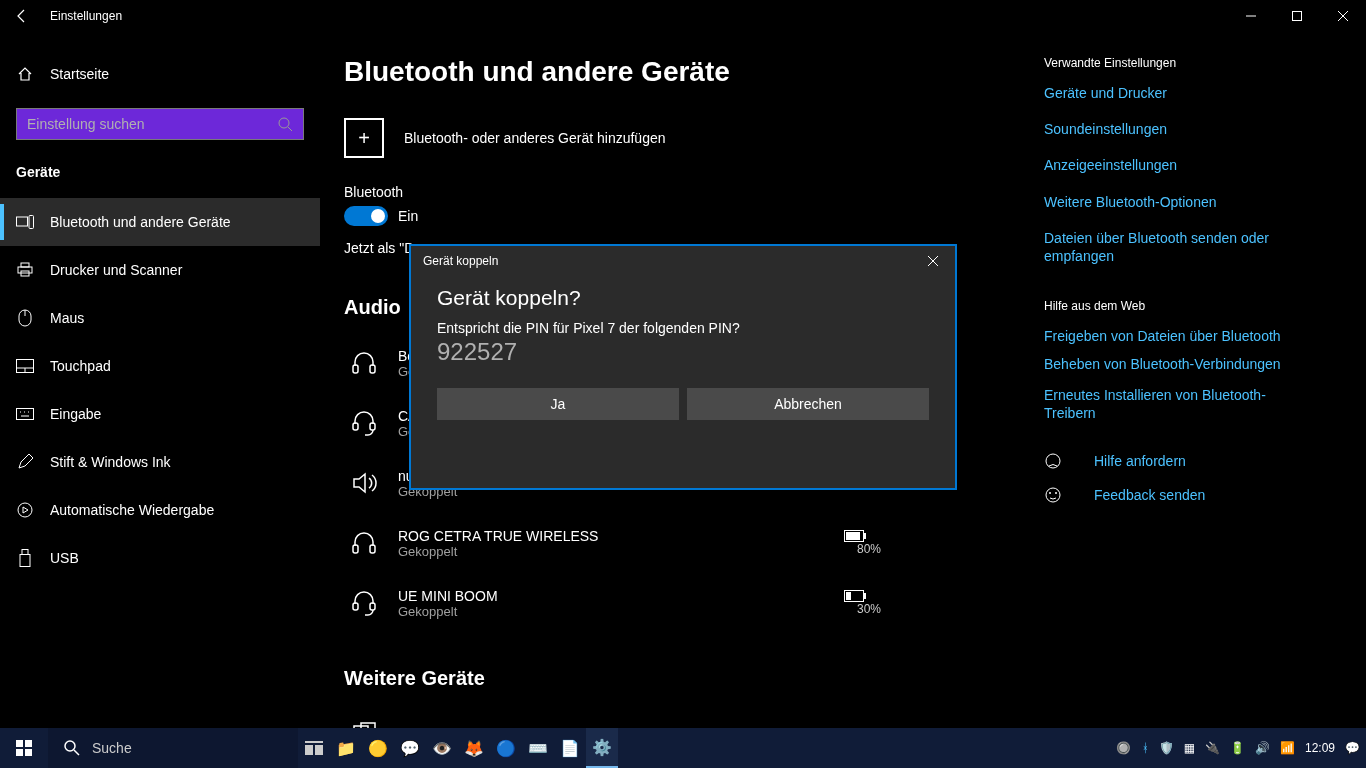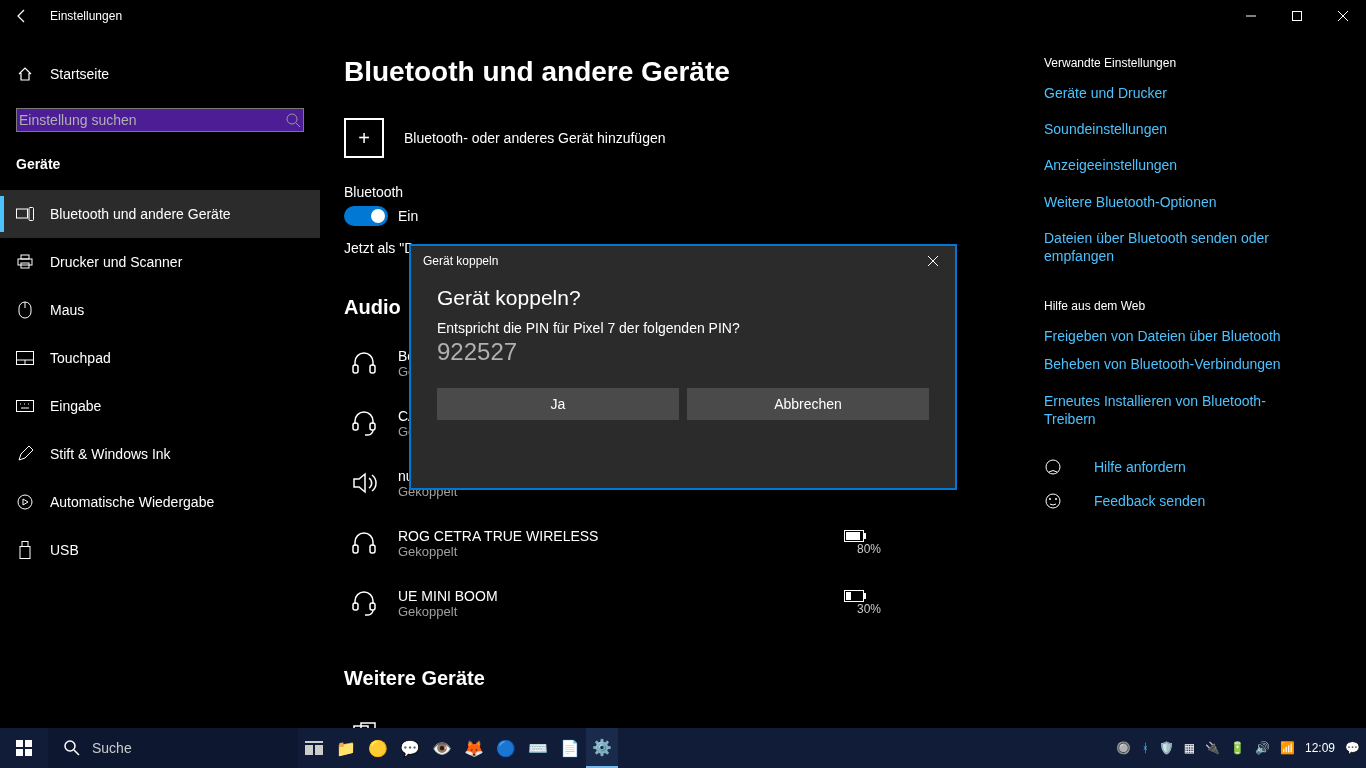--- a/index.html
+++ b/index.html
@@ -10,21 +10,21 @@
 .titlebar .back { width:44px; height:32px; display:flex; align-items:center; justify-content:center; }
 .titlebar .title { font-size:12px; padding-left:6px; }
 .titlebar .wincontrols { margin-left:auto; display:flex; }
 .titlebar .wincontrols div { width:46px; height:32px; display:flex; align-items:center; justify-content:center; }
 
 .app { display:flex; height:696px; }
 
 
 .sidebar { width:320px; background:#000; padding-top:22px; }
 .home { display:flex; align-items:center; height:40px; padding-left:16px; gap:16px; }
-.search { margin:14px 16px 8px 16px; height:24px; border:1px solid #7a7a7a; display:flex; align-items:center; padding:0 2px; background:#4c1d95; }
+.search { margin:14px 16px 8px 16px; height:32px; border:1px solid #7a7a7a; display:flex; align-items:center; padding:0 10px; background:#6d28d9; }
 .search span { color:#b0b0b0; flex:1; font-size:14px; }
 .cat { font-weight:600; padding:16px 16px 18px 16px; font-size:14px; }
 .navitem { display:flex; align-items:center; height:48px; padding-left:16px; gap:16px; font-size:14px; position:relative; }
 .navitem.active { background:#2b2b2b; }
 .navitem.active::before { content:""; position:absolute; left:0; top:6px; bottom:6px; width:4px; background:#4cc2ff; }
 .navicon { width:18px; display:flex; justify-content:center; }
 
 
 .main { flex:1; padding:24px 0 0 24px; display:flex; }
 .content { width:700px; }
@@ -314,21 +314,21 @@
 
     <div class="right">
       <div class="rhead">Verwandte Einstellungen</div>
       <a class="rlink">Geräte und Drucker</a>
       <a class="rlink">Soundeinstellungen</a>
       <a class="rlink">Anzeigeeinstellungen</a>
       <a class="rlink">Weitere Bluetooth-Optionen</a>
       <a class="rlink">Dateien über Bluetooth senden oder empfangen</a>
       <div class="rhead rsec2">Hilfe aus dem Web</div>
       <a class="rlink" style="margin-bottom:10px">Freigeben von Dateien über Bluetooth</a>
-      <a class="rlink" style="margin-bottom:18px">Beheben von Bluetooth-Verbindungen</a>
+      <a class="rlink" style="margin-bottom:12px">Beheben von Bluetooth-Verbindungen</a>
       <a class="rlink" style="margin-bottom:10px">Erneutes Installieren von Bluetooth-Treibern</a>
       <div class="raction" style="margin-top:30px">
         <span style="color:#fff">
             <svg width="18" height="18" viewBox="0 0 18 18">
               <circle cx="9" cy="9" r="7" stroke="#fff" fill="none"></circle>
               <path d="M5 14 q4 -3 8 0" stroke="#fff" fill="none"></path>
             </svg>
           </span>
         <span>Hilfe anfordern</span>
       </div>

